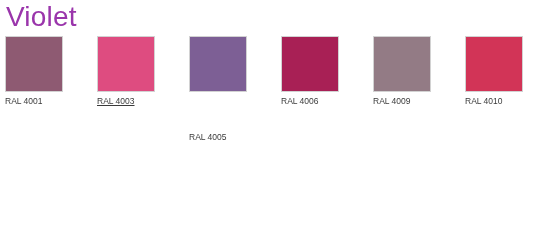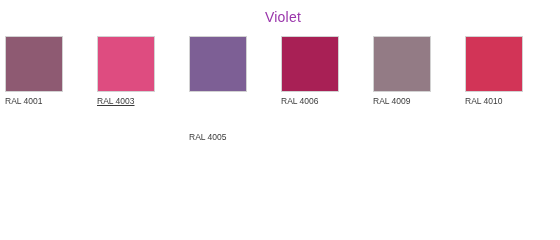--- a/index.html
+++ b/index.html
@@ -9,27 +9,26 @@
   body {
     width: 560px;
     height: 200px;
     background: #ffffff;
     font-family: "Liberation Sans", sans-serif;
     overflow: hidden;
   }
   #page-title {
     margin: 0;
     padding: 4px 0 0 6px;
-    font-size: 14px;
+    font-size: 28px;
     font-weight: 400;
     letter-spacing: 0.2px;
     line-height: 26px;
     color: #9a35ab;
     font-family: "Liberation Sans", sans-serif;
-    text-align: center;
   }
   #swatch-grid {
     padding: 6px 0 0 5px;
     display: flex;
     flex-wrap: wrap;
     align-content: flex-start;
   }
   .swatch-cell {
     width: 78px;
     margin-right: 14px;

